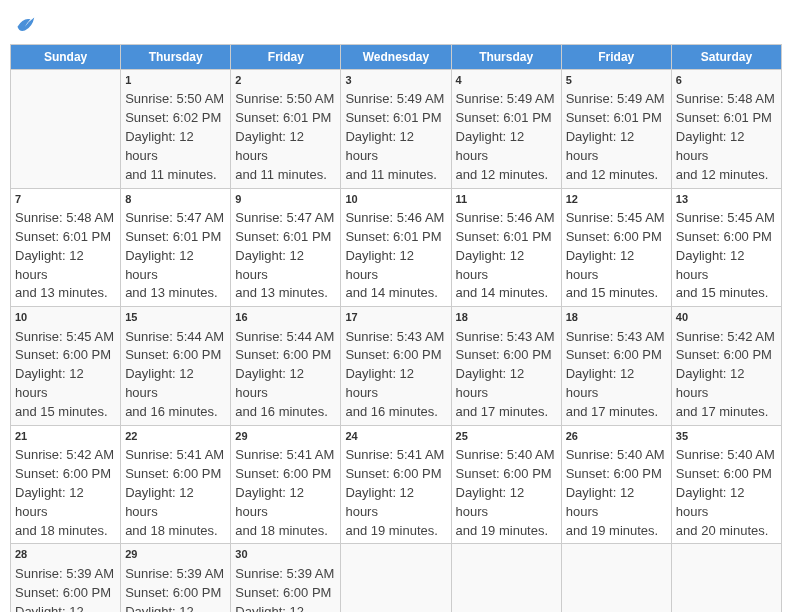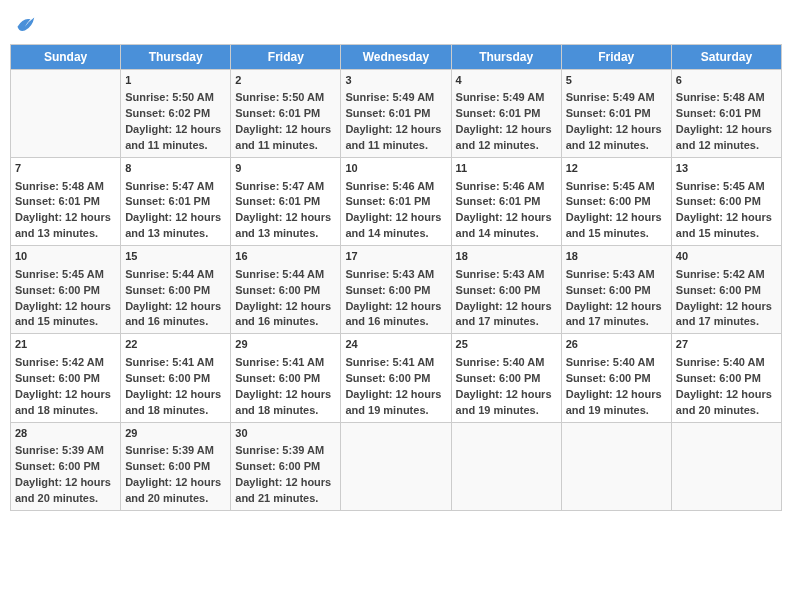--- a/index.html
+++ b/index.html
@@ -76,24 +76,23 @@
     tbody tr:nth-child(even) td {
       background-color: #fff;
     }
     .day-number {
       font-weight: bold;
       font-size: 11px;
       display: block;
       margin-bottom: 2px;
     }
     .day-info {
-      font-size: 11px;
+      font-size: 13px;
       color: #444;
       line-height: 1.45;
-      font-weight: bold;
     }
     .empty-cell {
       background-color: #f9f9f9;
     }
   </style>
 </head>
 <body>
 
 <div class="header">
   <div class="logo">
@@ -307,21 +306,21 @@
 and 19 minutes.</div>
         </td>
         <td>
           <span class="day-number">26</span>
           <div class="day-info" style="white-space: pre-line;">Sunrise: 5:40 AM
 Sunset: 6:00 PM
 Daylight: 12 hours
 and 19 minutes.</div>
         </td>
         <td>
-          <span class="day-number">27</span>
+          <span class="day-number">35</span>
           <div class="day-info" style="white-space: pre-line;">Sunrise: 5:40 AM
 Sunset: 6:00 PM
 Daylight: 12 hours
 and 20 minutes.</div>
         </td>
       </tr>
       <tr>
         <td>
           <span class="day-number">28</span>
           <div class="day-info" style="white-space: pre-line;">Sunrise: 5:39 AM

